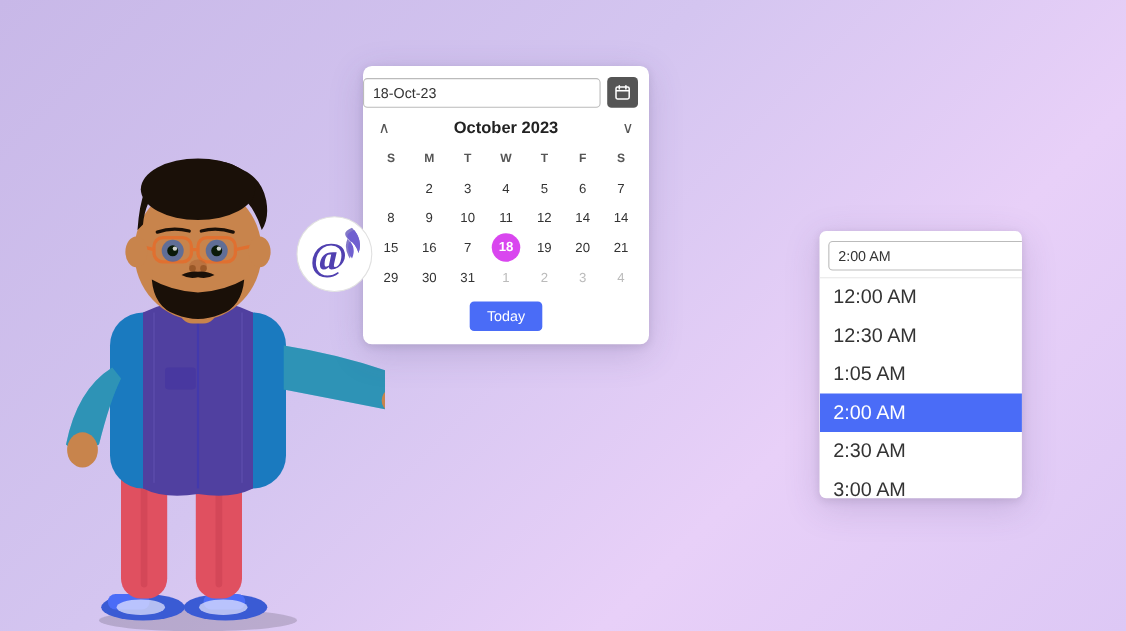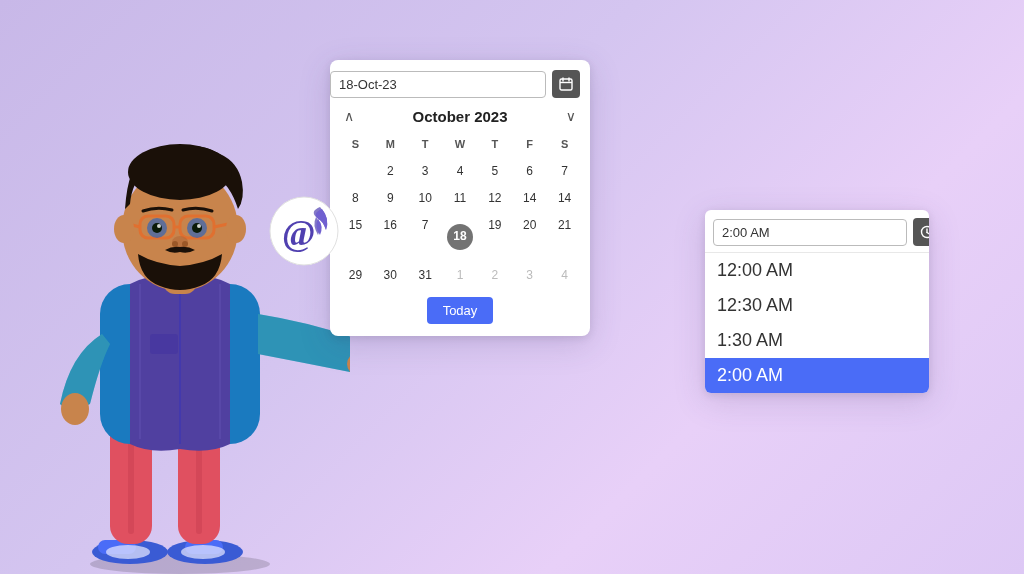--- a/index.html
+++ b/index.html
@@ -107,30 +107,30 @@
       color: #555;
       font-size: 11px;
       cursor: default;
     }
 
     .cal-cell.other-month {
       color: #bbb;
     }
 
     .cal-cell.selected {
-      background: #737373;
+      background: #d946ef;
       color: #fff;
       border-radius: 50%;
       font-weight: 700;
       width: 26px;
       height: 26px;
       display: flex;
       align-items: center;
       justify-content: center;
-      margin: 12px auto;
+      margin: 0 auto;
     }
 
     .cal-today-row {
       display: flex;
       justify-content: center;
       padding-top: 8px;
     }
 
     .cal-today-btn {
       background: #4a6cf7;
@@ -141,21 +141,21 @@
       font-size: 13px;
       cursor: pointer;
       font-weight: 500;
     }
 
     
     .time-widget {
       position: absolute;
       right: 95px;
       top: 210px;
-      width: 224px;
+      width: 184px;
       background: #fff;
       border-radius: 6px;
       box-shadow: 0 8px 32px rgba(80,60,120,0.18), 0 2px 8px rgba(0,0,0,0.10);
       z-index: 11;
       overflow: hidden;
     }
 
     .time-input-row {
       display: flex;
       align-items: center;
@@ -421,17 +421,19 @@
       <svg width="14" height="14" viewBox="0 0 14 14" fill="none" xmlns="http://www.w3.org/2000/svg">
         <circle cx="7" cy="7" r="5.5" stroke="white" stroke-width="1.4"></circle>
         <line x1="7" y1="4" x2="7" y2="7.5" stroke="white" stroke-width="1.4" stroke-linecap="round"></line>
         <line x1="7" y1="7.5" x2="9.5" y2="9" stroke="white" stroke-width="1.4" stroke-linecap="round"></line>
       </svg>
     </div>
   </div>
   <div class="time-list">
     <div class="time-option">12:00 AM</div>
     <div class="time-option">12:30 AM</div>
-    <div class="time-option">1:30 AM</div>
+    <div class="time-option">1:05 AM</div>
     <div class="time-option selected">2:00 AM</div>
+    <div class="time-option">2:30 AM</div>
+    <div class="time-option">3:00 AM</div>
 
   </div>
 </div>
 
 </body></html>

